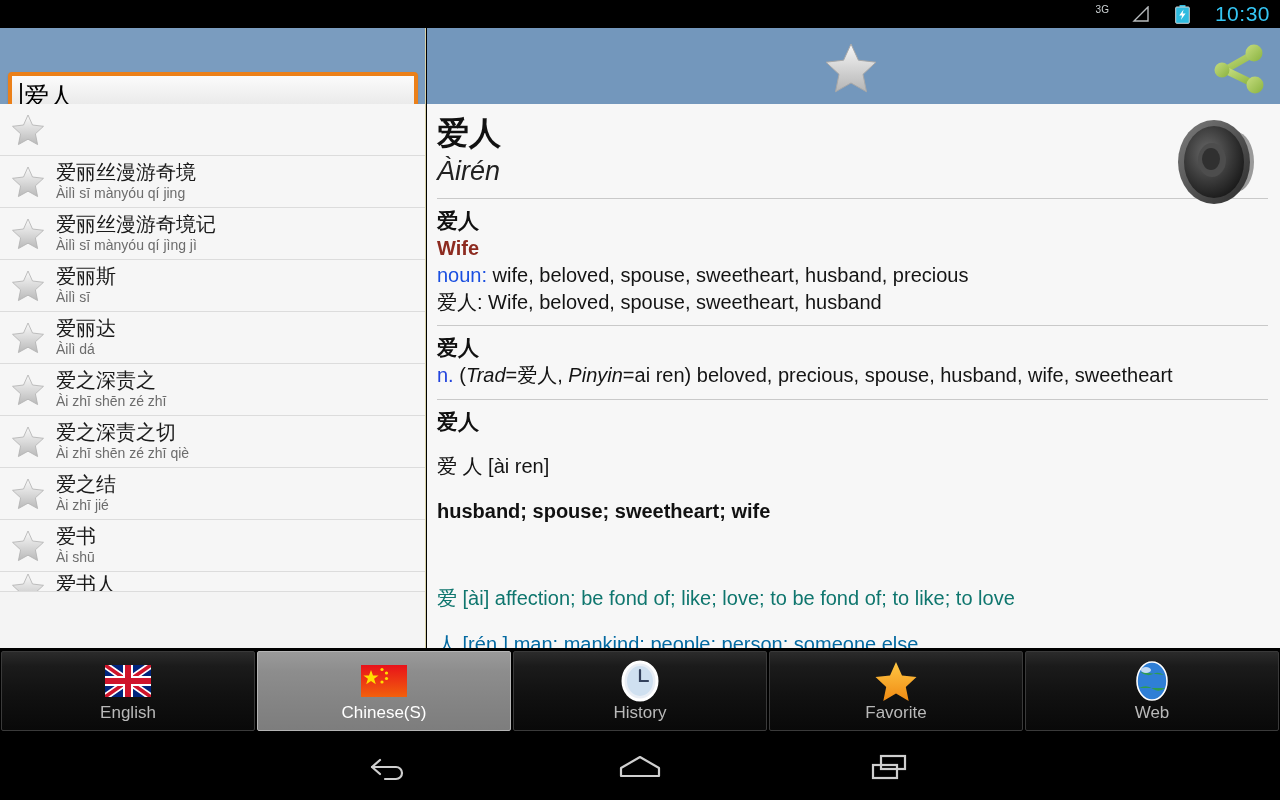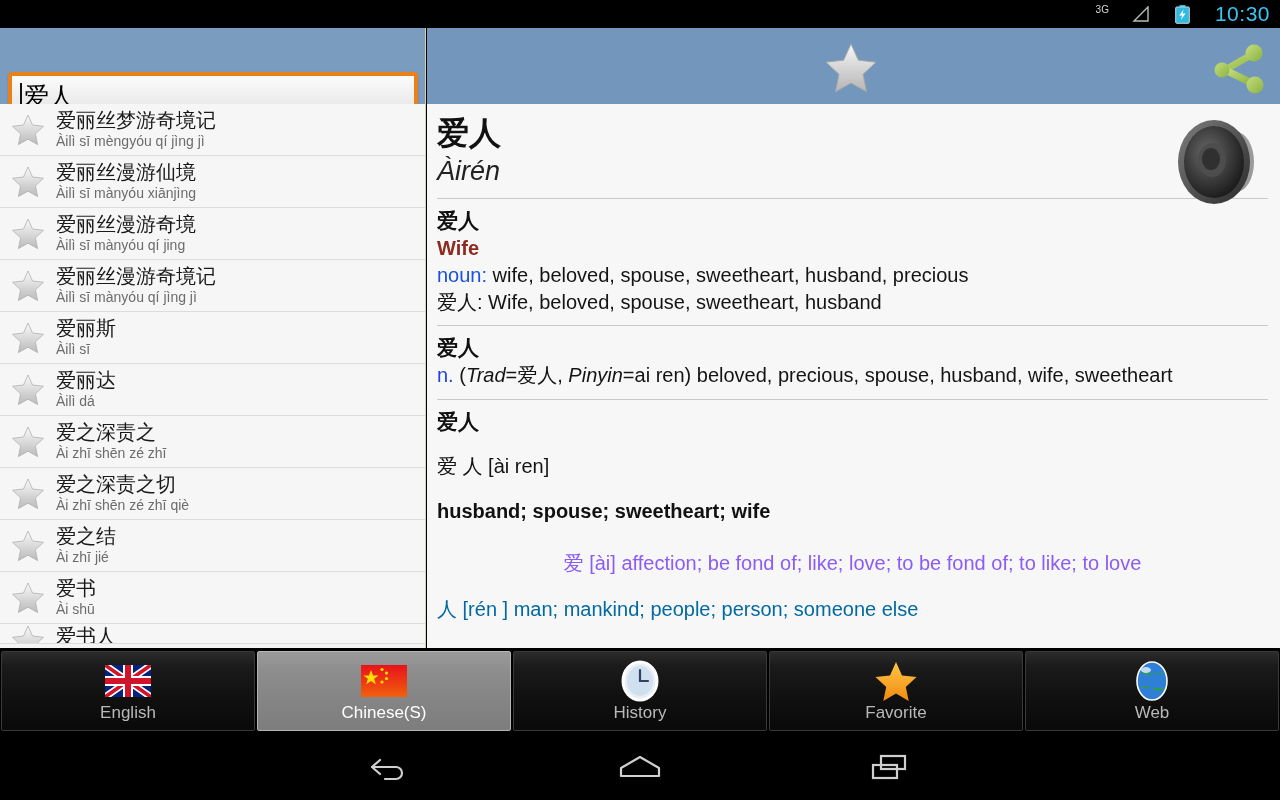--- a/index.html
+++ b/index.html
@@ -76,21 +76,21 @@
   .hw-pin { font-size:27px; font-style:italic; color:#222; margin-top:4px; line-height:1.2; }
   .sep { height:1px; background:#c9c9c9; margin:10px 0 8px 0; }
   .blk-han { font-size:21px; font-weight:bold; color:#111; line-height:1.3; }
   .wife { font-size:20px; font-weight:bold; color:#8d2b20; line-height:1.35; margin-top:1px; }
   .defline { font-size:20px; color:#141414; line-height:1.34; }
   .pos-blue { color:#1a4fe0; }
   .pos-blue-n { color:#2244dd; }
   .it { font-style:italic; }
   .blk3-pron { font-size:20px; color:#141414; margin-top:18px; }
   .blk3-bold { font-size:20px; font-weight:bold; color:#111; margin-top:20px; }
-  .tail1 { font-size:20px; color:#8b5cf6; margin-top:27px;text-align:center; }
+  .tail1 { font-size:20px; color:#0f766e; margin-top:62px; }
   .tail2 { font-size:20px; color:#0369a1; margin-top:19px; }
 
   
   #tabbar {
     position:absolute; left:0; top:649px; width:1280px; height:84px;
     background:#000; display:flex; align-items:stretch;
   }
   .tab {
     flex:1 1 0; position:relative; display:flex; flex-direction:column;
     align-items:center; justify-content:flex-start;
@@ -184,42 +184,20 @@
     <defs>
               <linearGradient id="gsr0" x1="0" y1="0" x2="0" y2="1">
       <stop offset="0%" stop-color="#fafafa"></stop>
                 <stop offset="50%" stop-color="#dadada"></stop>
       <stop offset="100%" stop-color="#b9b9b9"></stop>
               </linearGradient>
             </defs>
     <polygon points="17,2 21.5,12 32.5,13.3 24.4,20.8 26.6,31.6 17,26.2 7.4,31.6 9.6,20.8 1.5,13.3 12.5,12" fill="url(#gsr0)" stroke="#b0b0b0" stroke-width=".8"></polygon>
   </svg>
         </div>
-     <div class="row-text">
-       <span class="row-han">爱丽丝梦游奇境记</span>
-       <span class="row-pin">Àilì sī mèngyóu qí jìng jì</span>
-     </div>
-      </div>
-      <div class="row">
-        <div class="row-star">
-  <svg class="star-sm" viewBox="0 0 34 33">
-    <defs>
-              <linearGradient id="gsr1" x1="0" y1="0" x2="0" y2="1">
-      <stop offset="0%" stop-color="#fafafa"></stop>
-                <stop offset="50%" stop-color="#dadada"></stop>
-      <stop offset="100%" stop-color="#b9b9b9"></stop>
-              </linearGradient>
-            </defs>
-    <polygon points="17,2 21.5,12 32.5,13.3 24.4,20.8 26.6,31.6 17,26.2 7.4,31.6 9.6,20.8 1.5,13.3 12.5,12" fill="url(#gsr1)" stroke="#b0b0b0" stroke-width=".8"></polygon>
-  </svg>
-        </div>
-     <div class="row-text">
-       <span class="row-han">爱丽丝漫游仙境</span>
-       <span class="row-pin">Àilì sī mànyóu xiānjìng</span>
-     </div>
       </div>
       <div class="row">
         <div class="row-star">
   <svg class="star-sm" viewBox="0 0 34 33">
     <defs>
               <linearGradient id="gsr2" x1="0" y1="0" x2="0" y2="1">
       <stop offset="0%" stop-color="#fafafa"></stop>
                 <stop offset="50%" stop-color="#dadada"></stop>
       <stop offset="100%" stop-color="#b9b9b9"></stop>
               </linearGradient>

